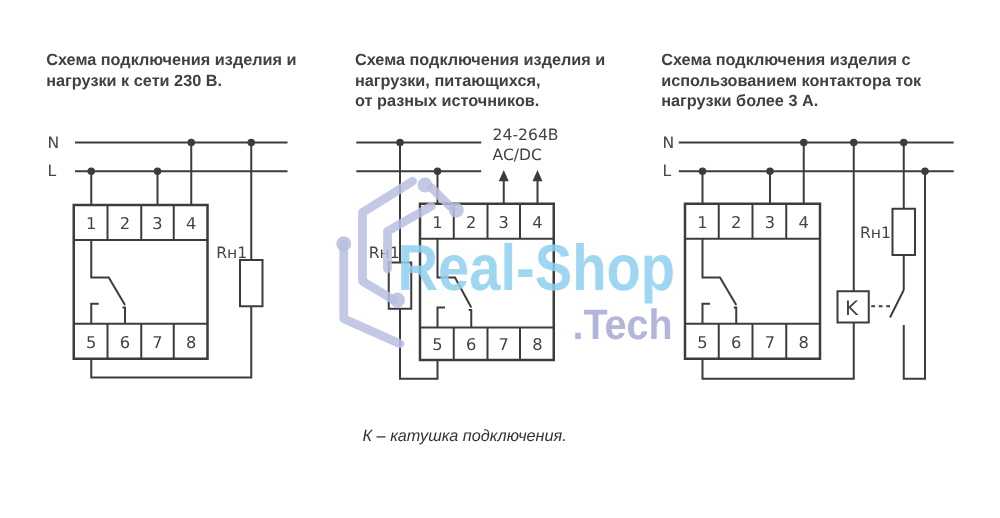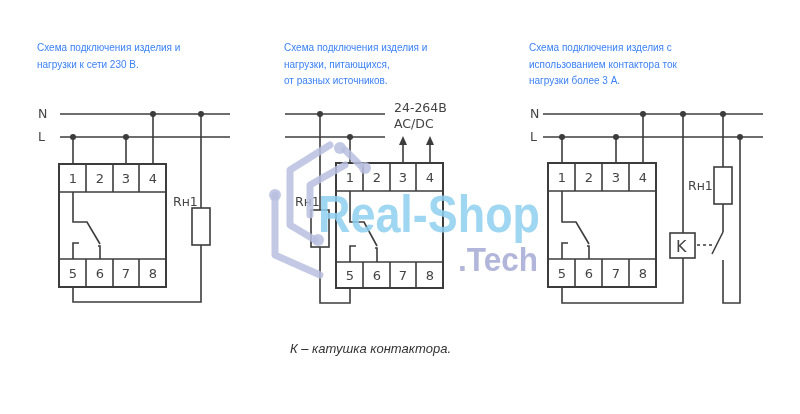--- a/index.html
+++ b/index.html
@@ -1,17 +1,17 @@
 <!DOCTYPE html>
 <html><head>
 <meta charset="utf-8">
 <style>
   html, body { margin: 0; padding: 0; background: #ffffff; }
   body { width: 800px; height: 414px; position: relative; overflow: hidden; font-family: "Liberation Sans", sans-serif; color: #3a3a3a; }
-  .caption { position: absolute; font-size: 10px; line-height: 16.5px; color: #3b82f6; white-space: pre-line; }
+  .caption { position: absolute; font-size: 13px; line-height: 16.5px; color: #404040; white-space: pre-line; font-weight: bold; }
   #cap1 { left: 37px; top: 40px; }
   #cap2 { left: 284px; top: 40px; }
   #cap3 { left: 529px; top: 40px; }
   .legend { position: absolute; left: 290px; top: 340px; font-size: 13px; line-height: 17px; font-style: italic; color: #333333; }
   svg { position: absolute; left: 0; top: 0; }
   .w { stroke: #3c3c3c; stroke-width: 1.6; fill: none; }
   .box { stroke: #3c3c3c; stroke-width: 2; fill: #ffffff; }
   .cell { stroke: #3c3c3c; stroke-width: 1.6; fill: none; }
   .dot { fill: #3c3c3c; }
   .num { font-family: "DejaVu Sans", sans-serif; font-size: 13px; fill: #444444; text-anchor: middle; }
@@ -176,14 +176,14 @@
       <circle class="wm-icon-dot" cx="275" cy="195" r="6"></circle>
       <circle class="wm-icon-dot" cx="318" cy="240" r="6"></circle>
       <circle class="wm-icon-dot" cx="365" cy="168" r="6"></circle>
     </g>
     <text class="wm-text" x="318" y="232" style="font-size:52px" textLength="222" lengthAdjust="spacingAndGlyphs">Real-Shop</text>
     <text class="wm-tech" x="458" y="271" style="font-size:34px" textLength="80" lengthAdjust="spacingAndGlyphs">.Tech</text>
   </g>
 </svg>
 
 <div class="legend">
-  <div>К – катушка контактора.</div>
+  <div>К – катушка подключения.</div>
 </div>
 
 </body></html>

